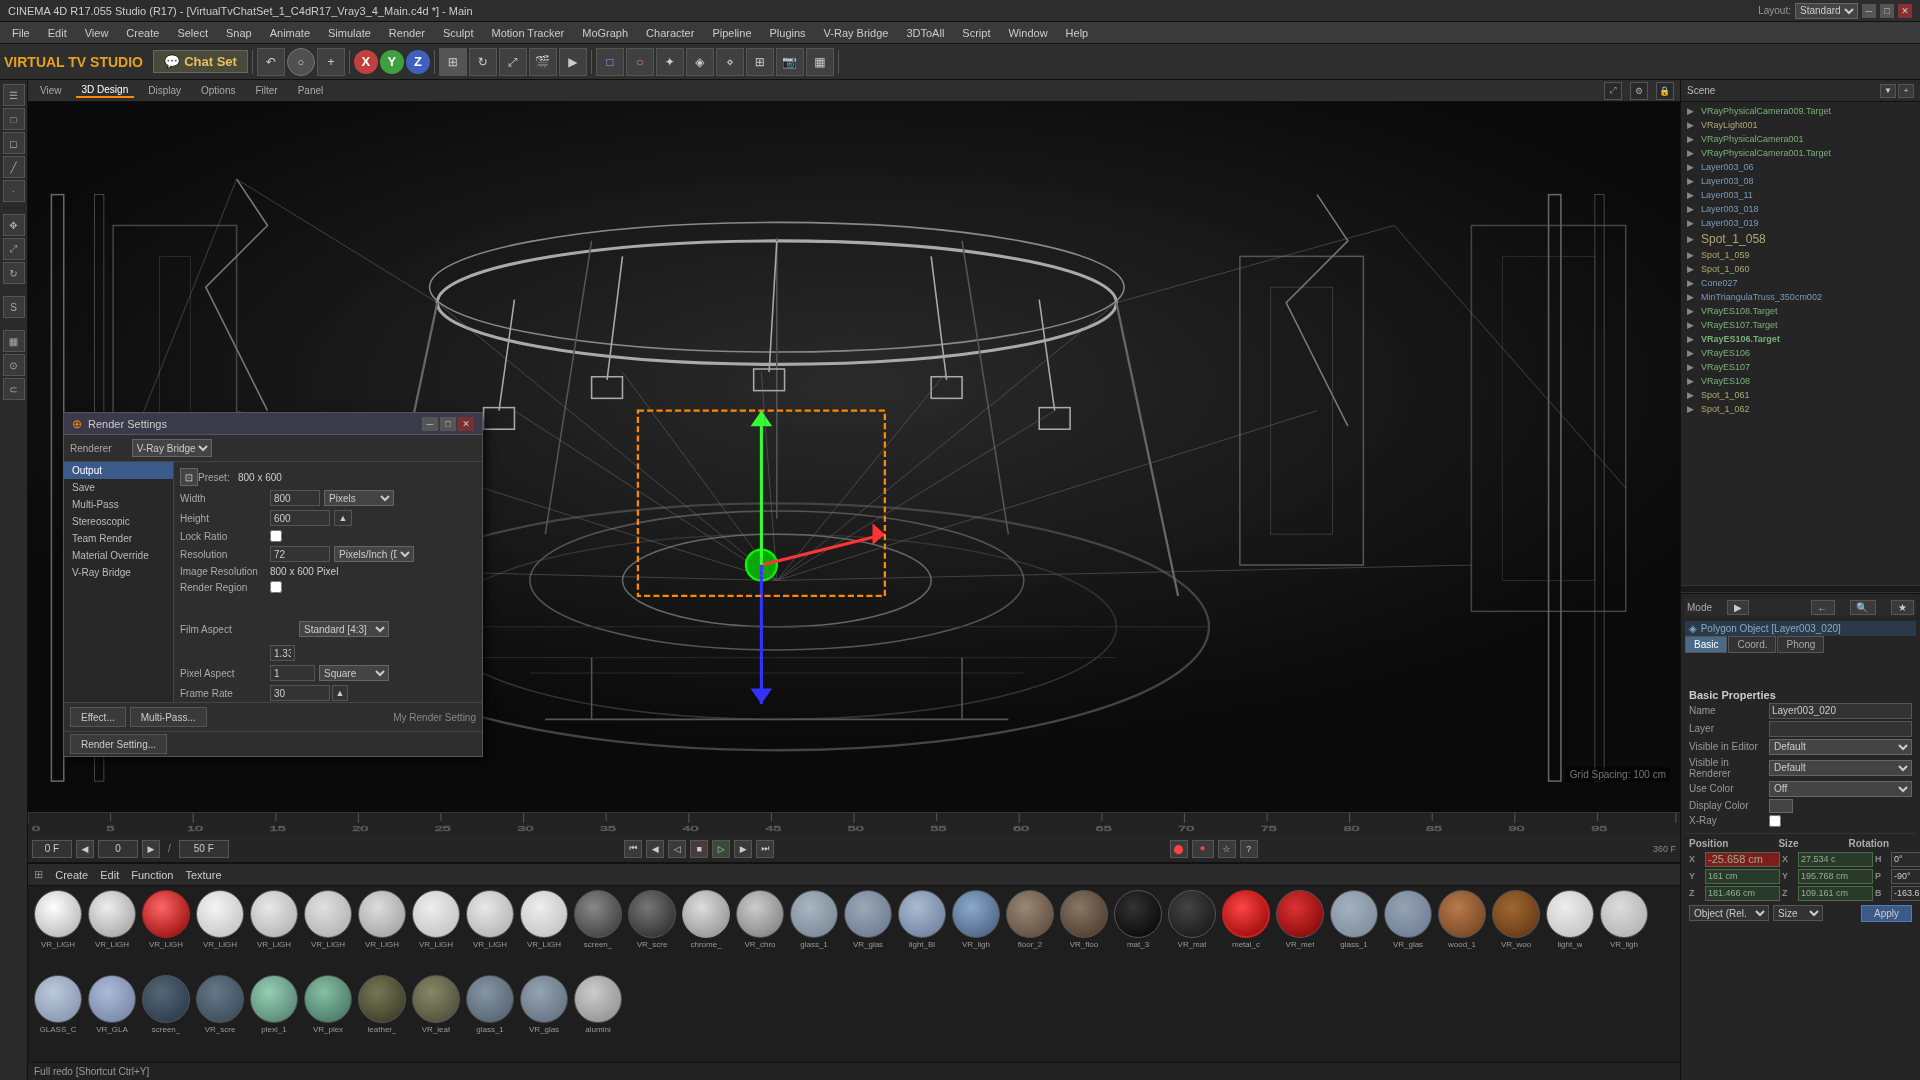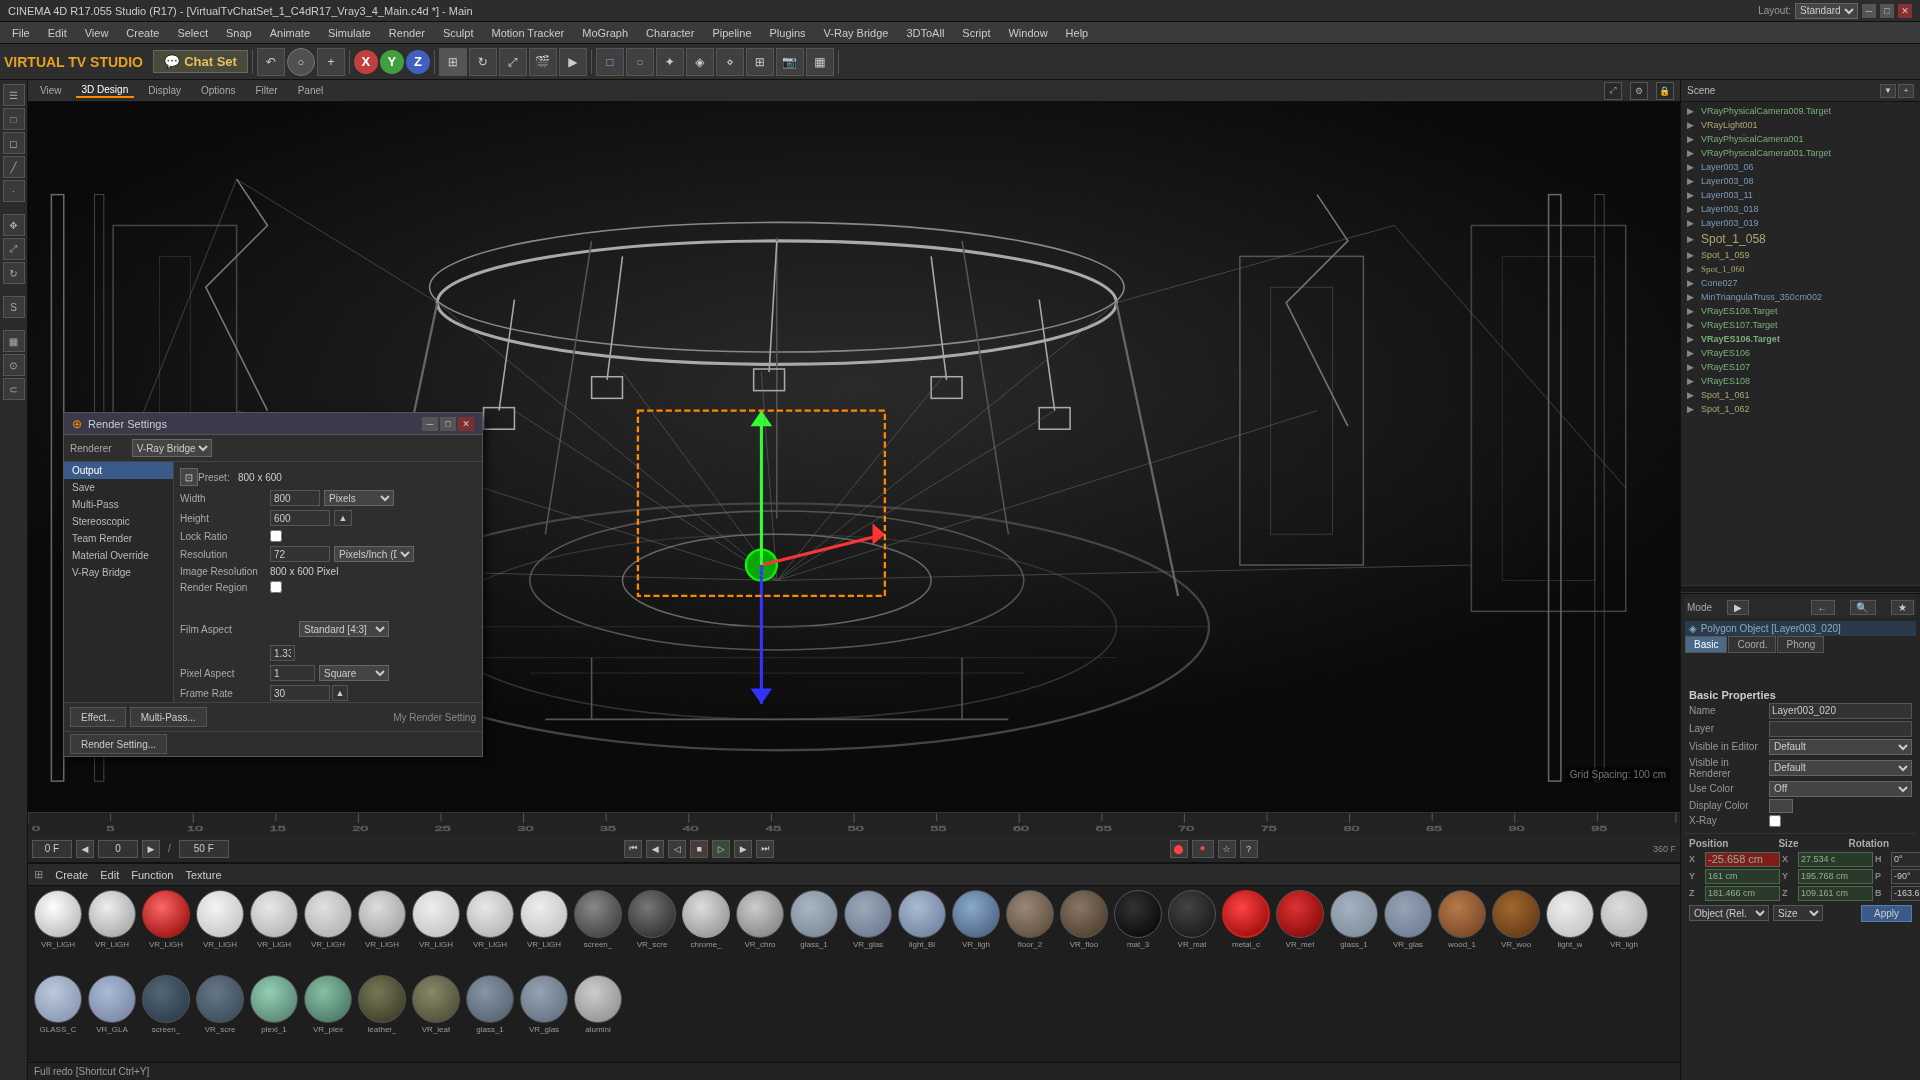--- a/index.html
+++ b/index.html
@@ -851,21 +851,21 @@
       <div class="tree-item tree-light">
         <span class="tree-icon">▶</span>
         <span style="font-size:12px;">Spot_1_058</span>
       </div>
       <div class="tree-item tree-light">
         <span class="tree-icon">▶</span>
         <span style="font-size:9px;">Spot_1_059</span>
       </div>
       <div class="tree-item tree-light">
         <span class="tree-icon">▶</span>
-        <span style="font-size:9px;font-family:Liberation Serif, serif;">Spot_1_060</span>
+        <span style="font-size:9px;">Spot_1_060</span>
       </div>
       <div class="tree-item tree-layer">
         <span class="tree-icon">▶</span>
         <span style="font-size:9px;">Cone027</span>
       </div>
       <div class="tree-item tree-layer">
         <span class="tree-icon">▶</span>
         <span style="font-size:9px;">MinTriangulaTruss_350cm002</span>
       </div>
       <div class="tree-item tree-cam">

